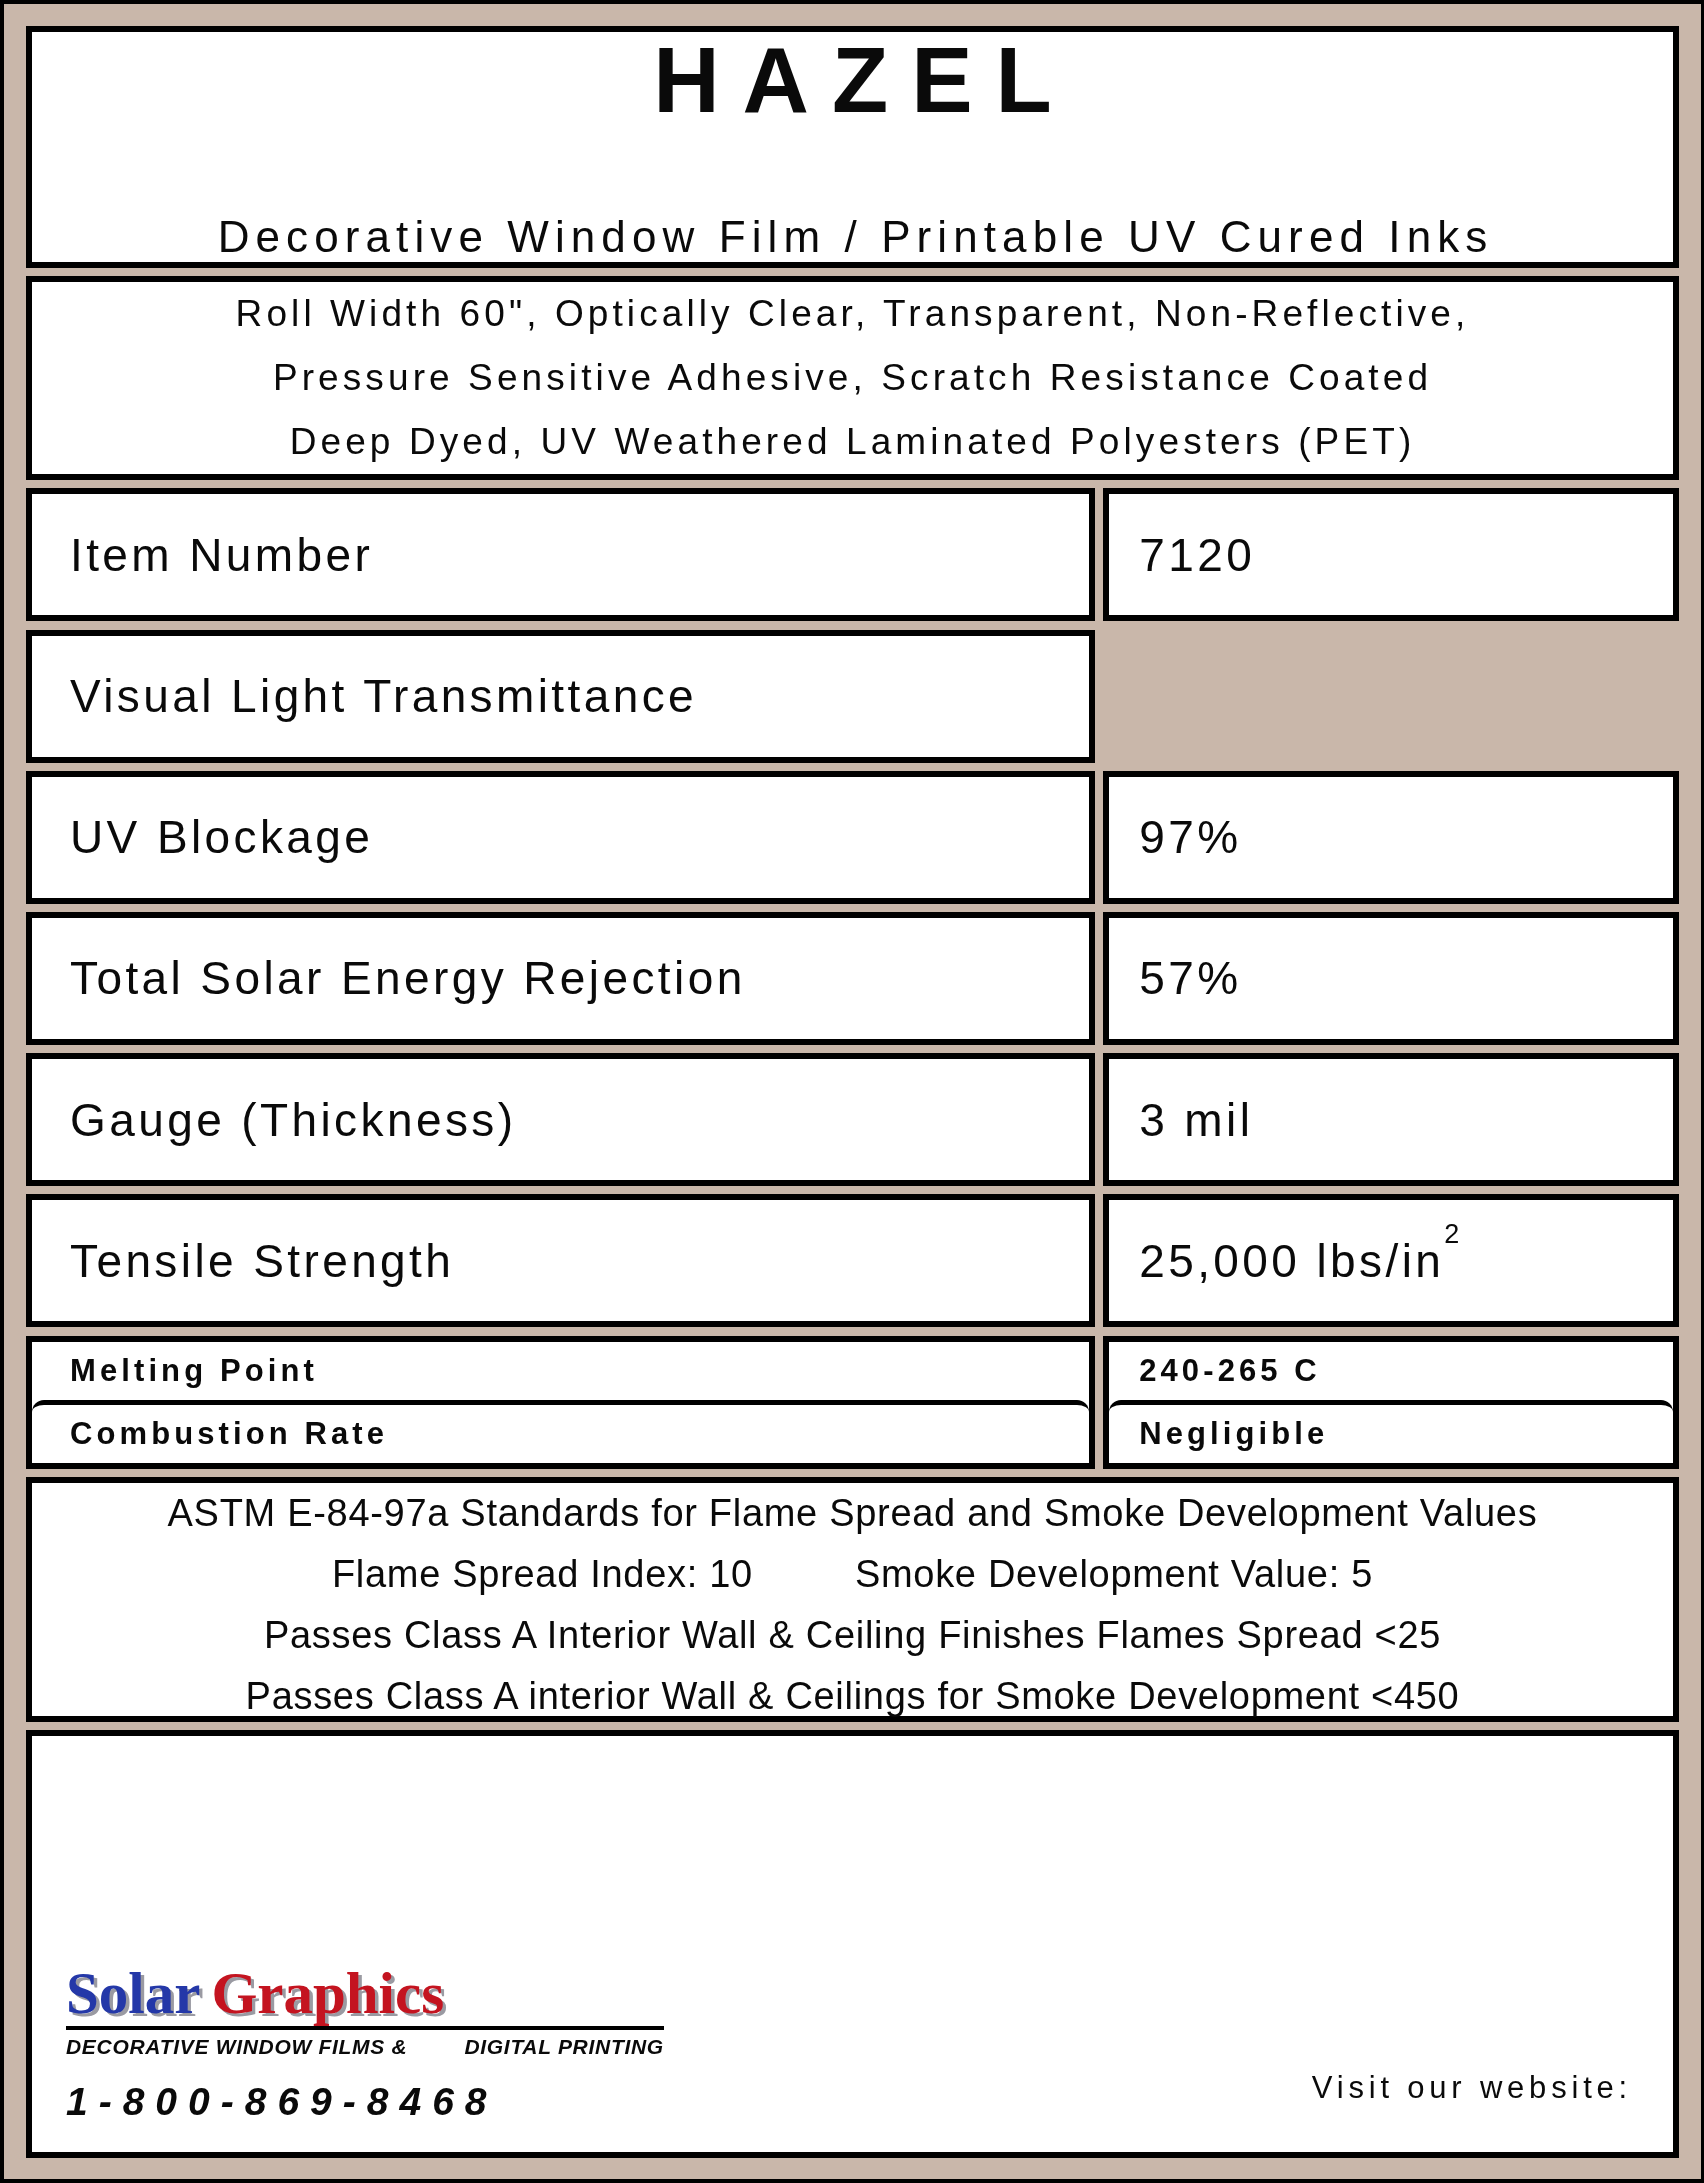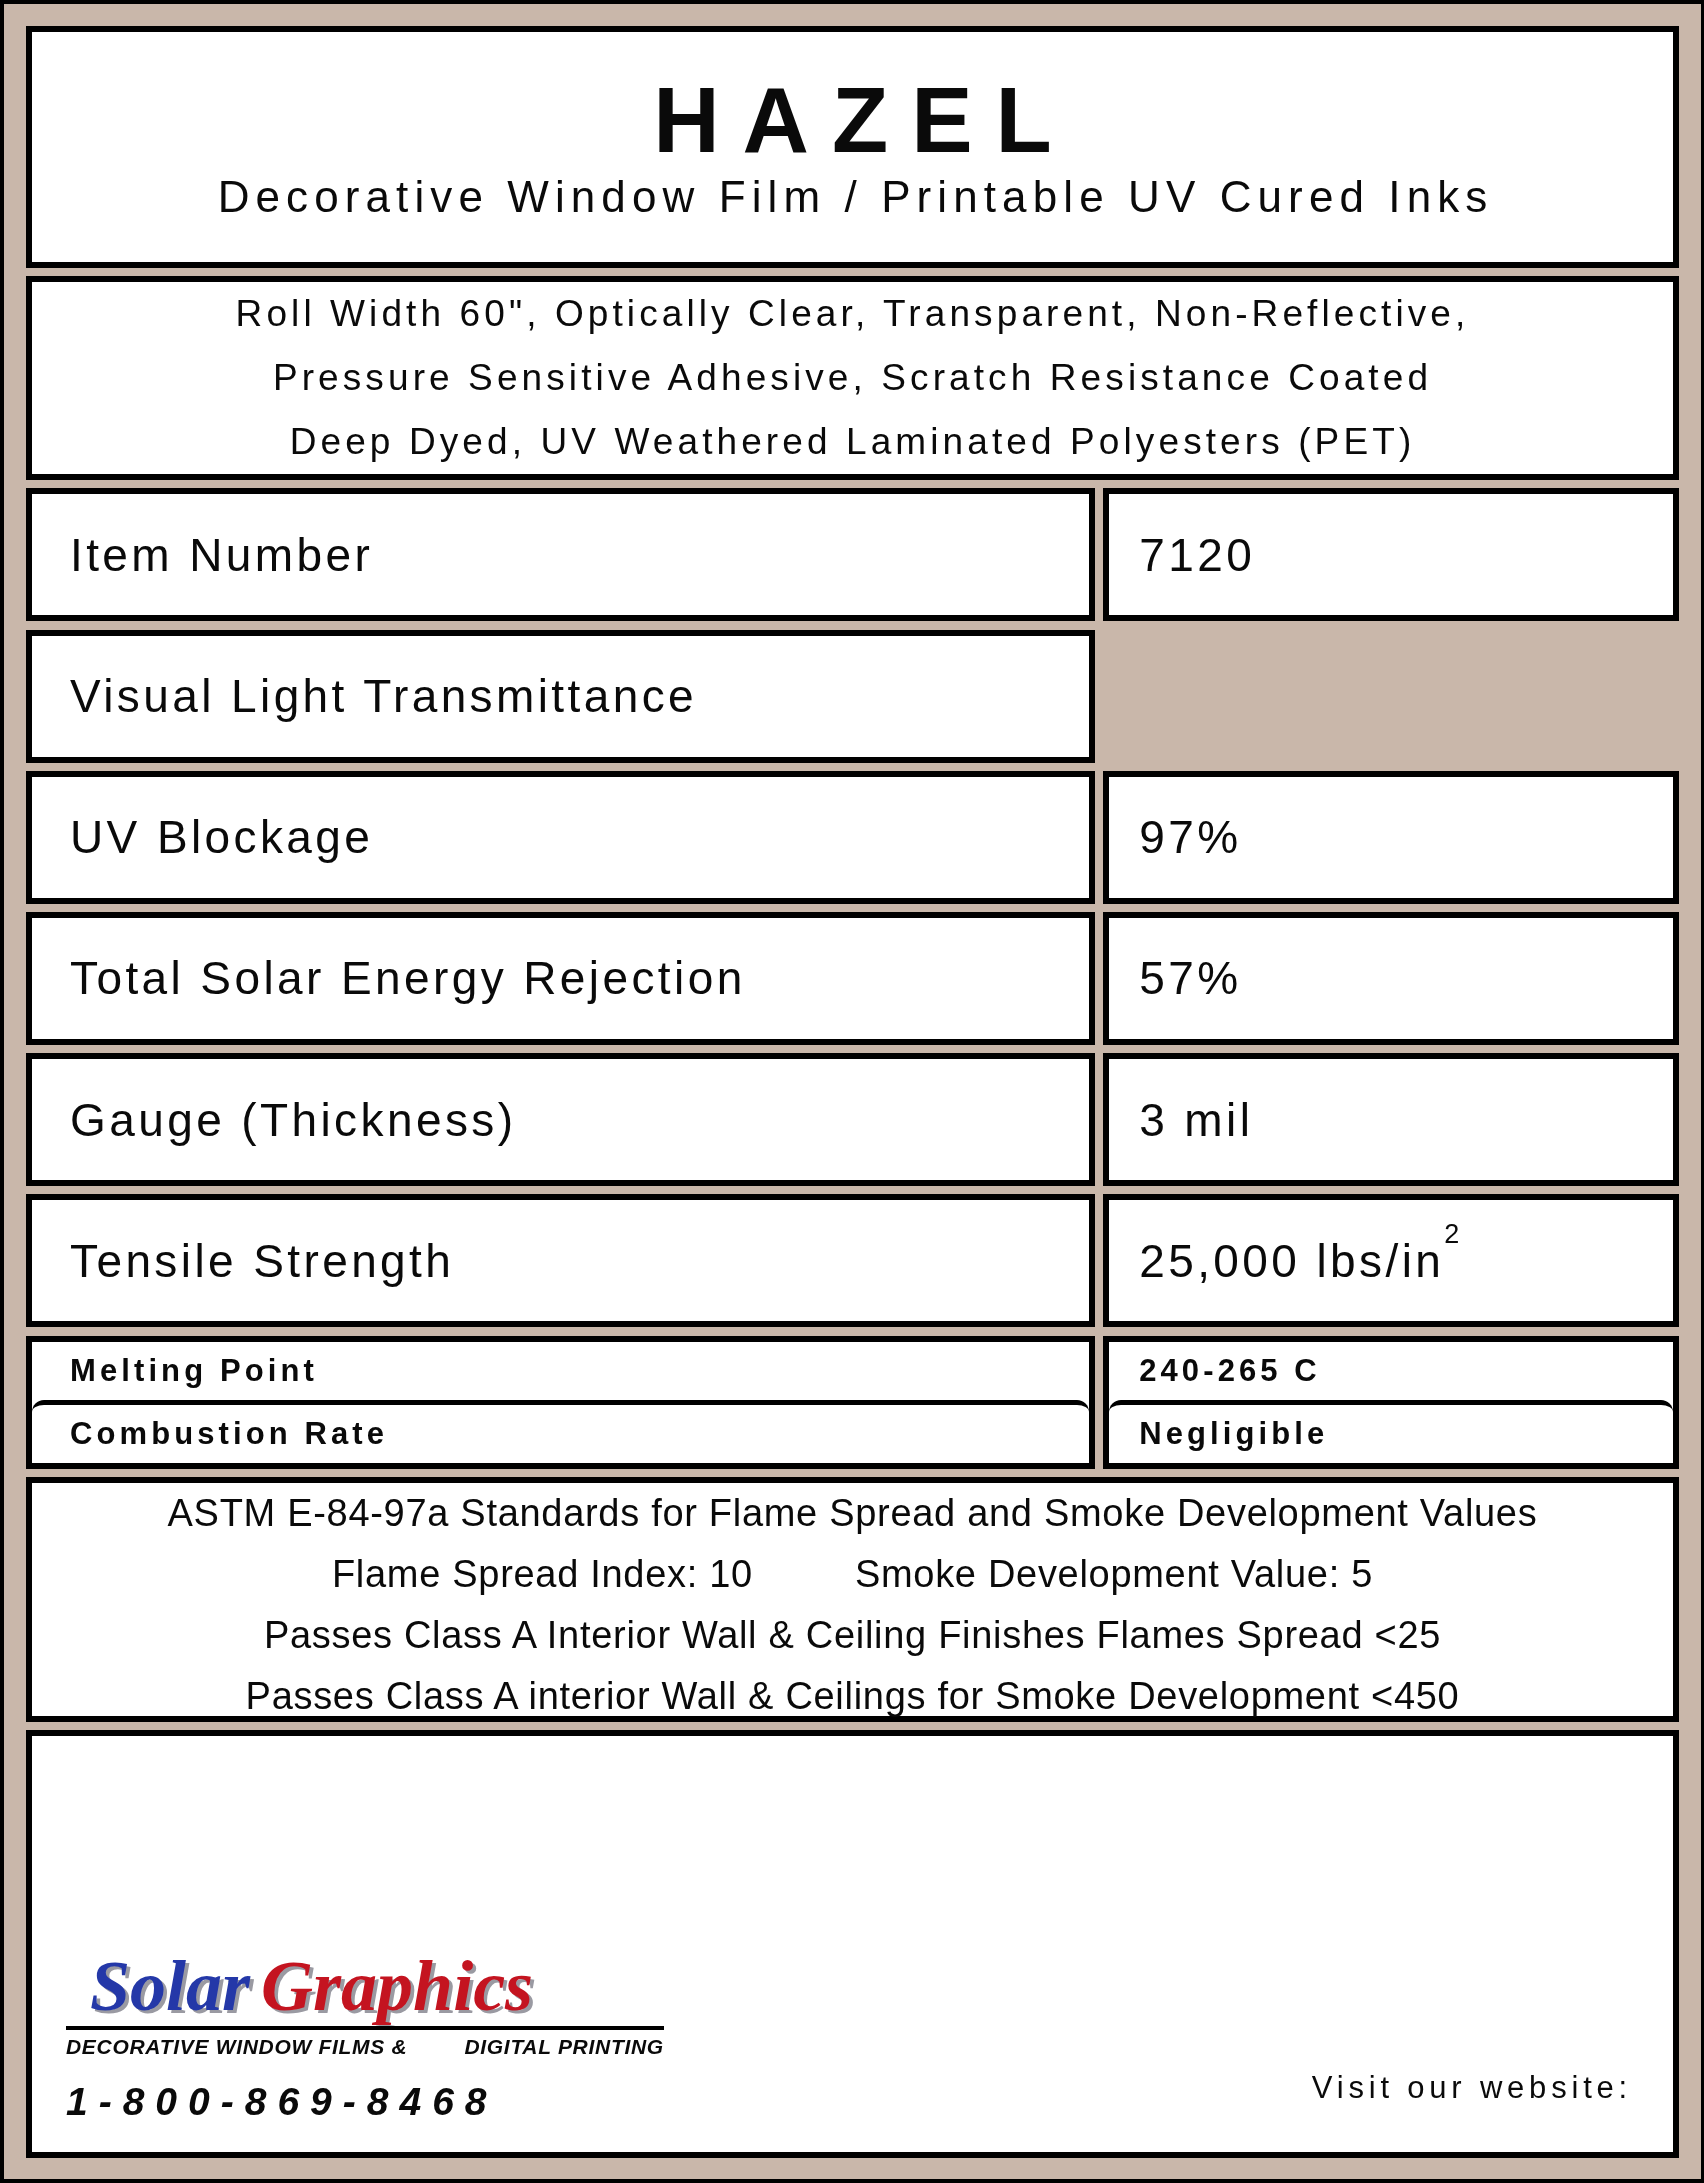--- a/index.html
+++ b/index.html
@@ -10,21 +10,21 @@
     border:4.1px solid #000;
     padding:22px;
     font-family:"Liberation Sans", sans-serif;
     color:#0a0a0a;
     position:relative;
   }
   .stack{display:flex;flex-direction:column;gap:8.2px;height:2132px;}
   .box{background:#fff;border:6.8px solid #000;}
 
   
-  .title-box{height:242px;display:flex;flex-direction:column;align-items:center;justify-content:center;}
+  .title-box{height:242px;display:flex;flex-direction:column;align-items:center;justify-content:space-between;}
   .title-box h1{
     margin:0;font-size:92px;font-weight:600;letter-spacing:23px;padding-left:23px;
     line-height:1.05;white-space:nowrap;
   }
   .subtitle{font-size:44px;letter-spacing:6.1px;padding-left:6.1px;margin-top:4.1px;white-space:nowrap;}
 
   
   .desc-box{height:204px;display:flex;flex-direction:column;justify-content:center;align-items:center;}
   .desc-line{font-size:37px;letter-spacing:4.1px;line-height:64px;white-space:nowrap;}
 
@@ -46,24 +46,23 @@
 
   
   .astm-box{height:245px;display:flex;flex-direction:column;justify-content:flex-start;align-items:center;}
   .astm-line{font-size:38px;letter-spacing:0.7px;line-height:61px;white-space:nowrap;}
   .astm-line-split{display:flex;gap:102px;}
 
   
   .footer-box{flex:1;display:flex;align-items:flex-end;justify-content:space-between;padding:0 41px 28.5px 34px;}
   .logo-block{display:flex;flex-direction:column;}
   .logo-words{
-    font-family:"Liberation Serif", serif;font-style:italic;font-weight:bold;
-    font-size:72px;line-height:1.02;white-space:nowrap;
+    font-family:"Liberation Serif", serif;font-weight:bold;
+    font-size:59px;line-height:1.02;white-space:nowrap;
     text-shadow:3.4px 2.7px 0 #9a9aa2;
-    margin-left:24px;
   }
   .logo-word-solar{margin-right:11px;}
   .logo-tagline{
     border-top:4.8px solid #000;margin-top:2.7px;padding-top:5.4px;
     display:flex;gap:57px;
     font-size:21px;font-weight:bold;font-style:italic;letter-spacing:0.7px;white-space:nowrap;
   }
   .phone{margin-top:20.4px;font-size:39px;font-weight:bold;letter-spacing:11px;white-space:nowrap;font-style:italic;}
   .website{text-align:right;padding-bottom:17.7px;}
   .website-label{font-size:31px;letter-spacing:4.8px;white-space:nowrap;}

